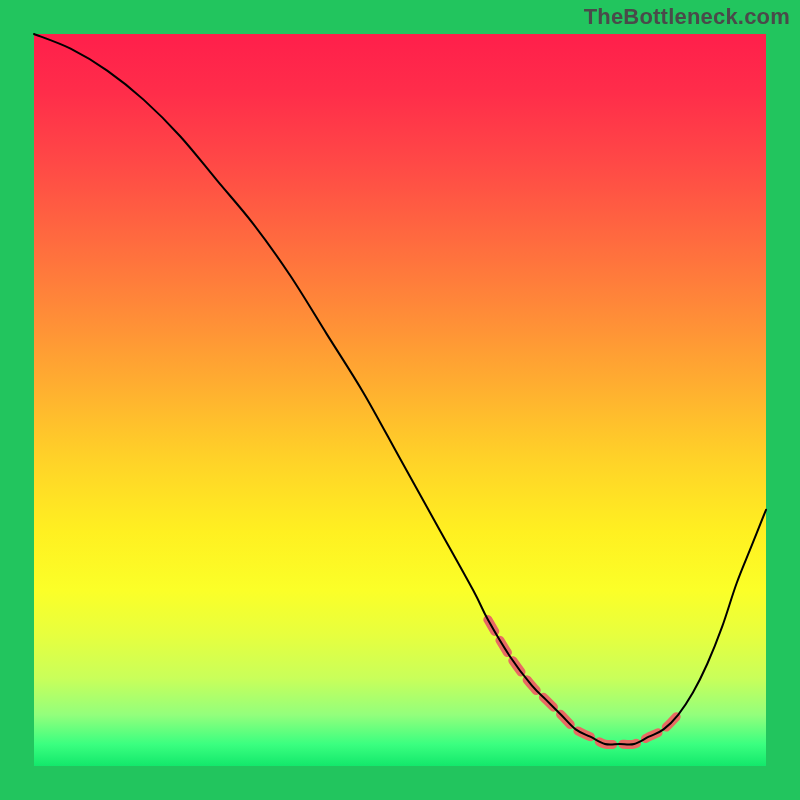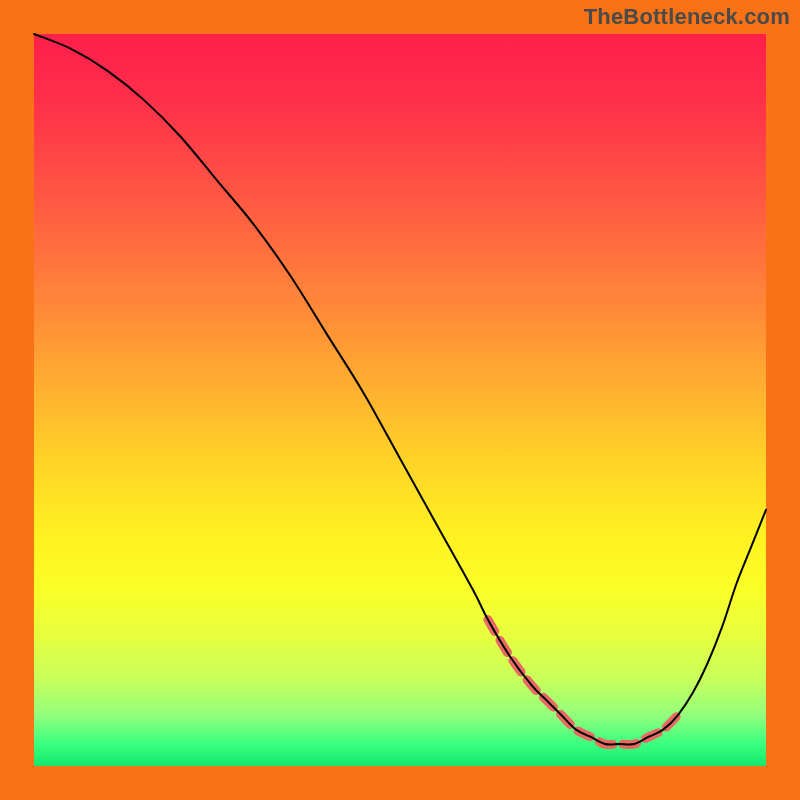--- a/index.html
+++ b/index.html
@@ -8,21 +8,21 @@
     width: 800px;
     height: 800px;
     background: #000;
     overflow: hidden;
     font-family: Arial, Helvetica, sans-serif;
   }
   .frame {
     position: relative;
     width: 800px;
     height: 800px;
-    background: #f97316;
+    background: #22c55e;
   }
   .watermark {
     position: absolute;
     top: 4px;
     right: 10px;
     color: #4a4a4a;
     font-size: 22px;
     font-weight: 600;
     letter-spacing: 0.2px;
     z-index: 10;

